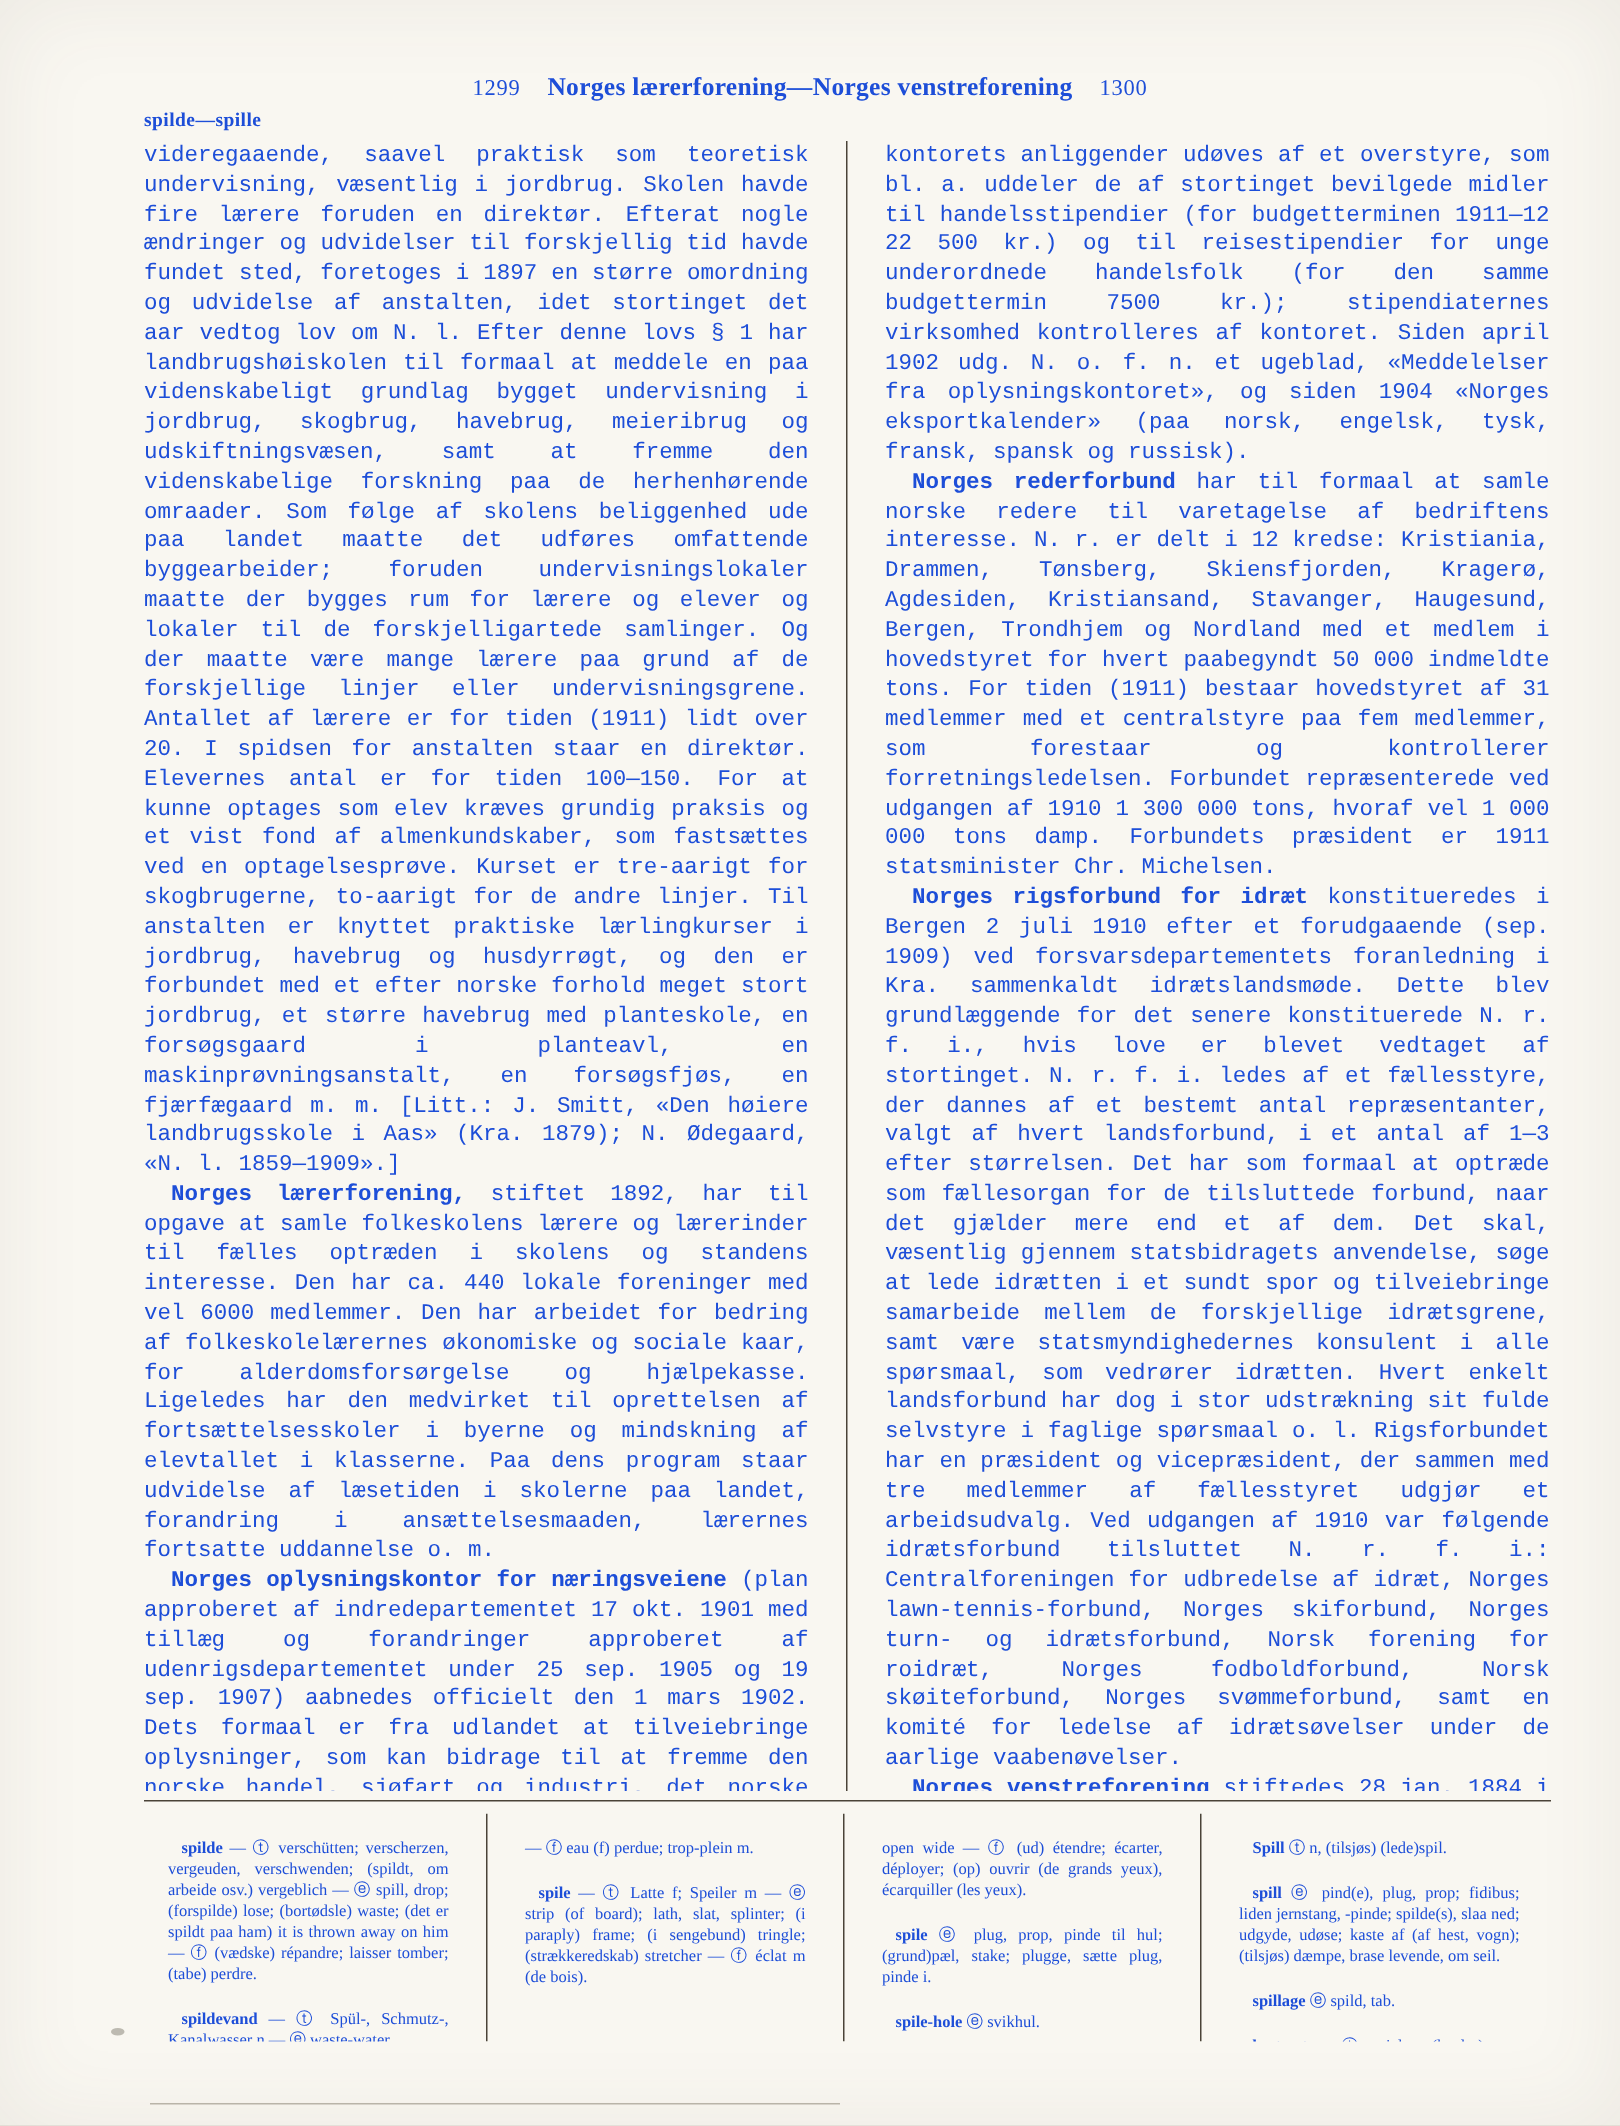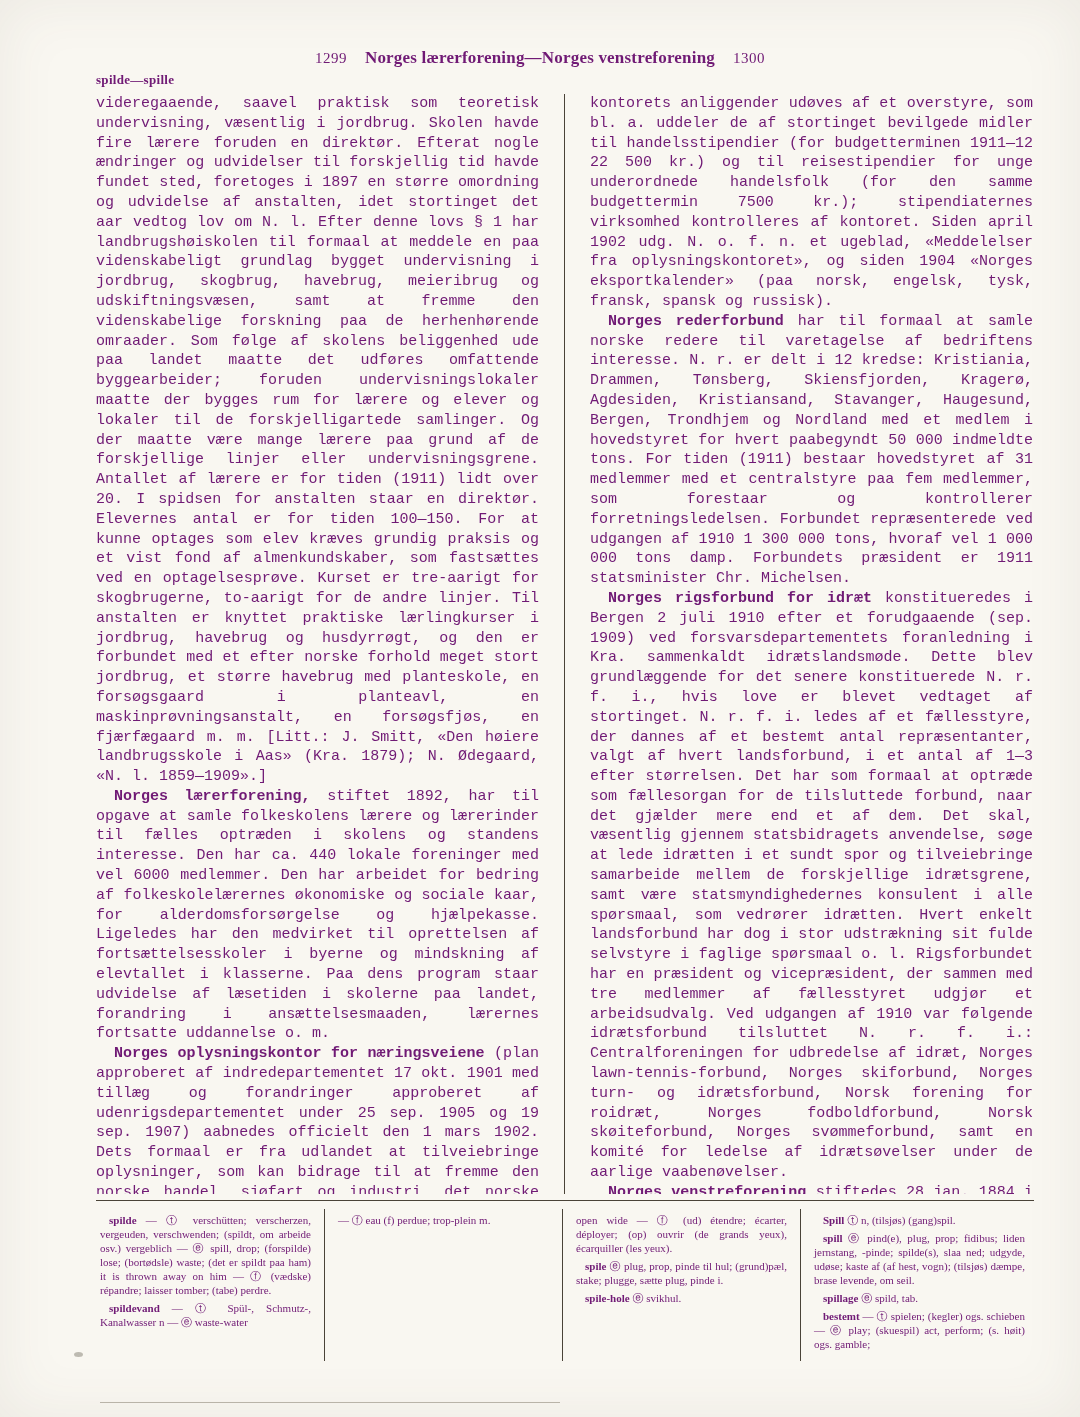--- a/index.html
+++ b/index.html
@@ -1,20 +1,20 @@
 <!DOCTYPE html>
 <html><head>
 <meta charset="utf-8">
 <style>
   html,body { margin:0; padding:0; background:#d8d4cc; }
   .page {
     position:relative;
     width:1080px; height:1417px;
     background:#f9f7f1;
-    color:#701a75;
+    color:#1d4ed8;
     font-family:"Liberation Serif","DejaVu Serif",serif;
     overflow:hidden;
     box-shadow: inset 0 0 60px rgba(90,80,60,.08);
   }
   
   .head-center {
     position:absolute; top:48px; left:0; width:100%;
     text-align:center; white-space:nowrap;
   }
   .pnum { font-size:15px; letter-spacing:.5px; }
@@ -48,21 +48,21 @@
     width:938px; height:1px; background:#4a4338;
   }
   .dict {
     position:absolute; top:1209px; left:96px;
     width:938px; height:152px;
     display:flex; overflow:hidden;
   }
   .dcol { width:219px; }
   .dvrule { width:1px; background:#4a4338; margin:0 9px; flex:none; }
   .dentry {
-    margin:4px;
+    margin:16px;
     font-size:11px; line-height:14px;
     text-align:justify;
     text-indent:9px;
   }
   .dentry.cont { text-indent:0; }
   .dentry b { font-weight:bold; }
   
   .scan-line {
     position:absolute; top:1402px; left:100px;
     width:460px; height:1px; background:#b9b4a8;
@@ -102,32 +102,33 @@
   <div class="dict">
 
     <div class="dcol">
       <p class="dentry"><b>spilde</b> <span>— ⓣ verschütten; verscherzen, vergeuden, verschwenden; (spildt, om arbeide osv.) vergeblich — ⓔ spill, drop; (forspilde) lose; (bortødsle) waste; (det er spildt paa ham) it is thrown away on him — ⓕ (vædske) répandre; laisser tomber; (tabe) perdre.</span></p>
       <p class="dentry"><b>spildevand</b> <span>— ⓣ Spül-, Schmutz-, Kanalwasser n — ⓔ waste-water</span></p>
     </div>
     <div class="dvrule"></div>
 
     <div class="dcol">
       <p class="dentry cont"><span>— ⓕ eau (f) perdue; trop-plein m.</span></p>
+      <p class="dentry"><b>spile</b> <span>— ⓣ Latte f; Speiler m — ⓔ strip (of board); lath, slat, splinter; (i paraply) frame; (i sengebund) tringle; (strækkeredskab) stretcher — ⓕ éclat m (de bois).</span></p>
     </div>
     <div class="dvrule"></div>
 
     <div class="dcol">
       <p class="dentry cont"><span>open wide — ⓕ (ud) étendre; écarter, déployer; (op) ouvrir (de grands yeux), écarquiller (les yeux).</span></p>
       <p class="dentry"><b>spile</b> <span>ⓔ plug, prop, pinde til hul; (grund)pæl, stake; plugge, sætte plug, pinde i.</span></p>
       <p class="dentry"><b>spile-hole</b> <span>ⓔ svikhul.</span></p>
     </div>
     <div class="dvrule"></div>
 
     <div class="dcol">
-      <p class="dentry"><b>Spill</b> <span>ⓣ n, (tilsjøs) (gang)spil.</span></p>
+      <p class="dentry"><b>Spill</b> <span>ⓣ n, (tilsjøs) (lede)spil.</span></p>
       <p class="dentry"><b>spill</b> <span>ⓔ pind(e), plug, prop; fidibus; liden jernstang, -pinde; spilde(s), slaa ned; udgyde, udøse; kaste af (af hest, vogn); (tilsjøs) dæmpe, brase levende, om seil.</span></p>
       <p class="dentry"><b>spillage</b> <span>ⓔ spild, tab.</span></p>
       <p class="dentry"><b>bestemt</b> <span>— ⓣ spielen; (kegler) ogs. schieben — ⓔ play; (skuespil) act, perform; (s. høit) ogs. gamble;</span></p>
     </div>
   </div>
 
   <div class="smudge"></div>
   <div class="scan-line"></div>
 
 </div>

